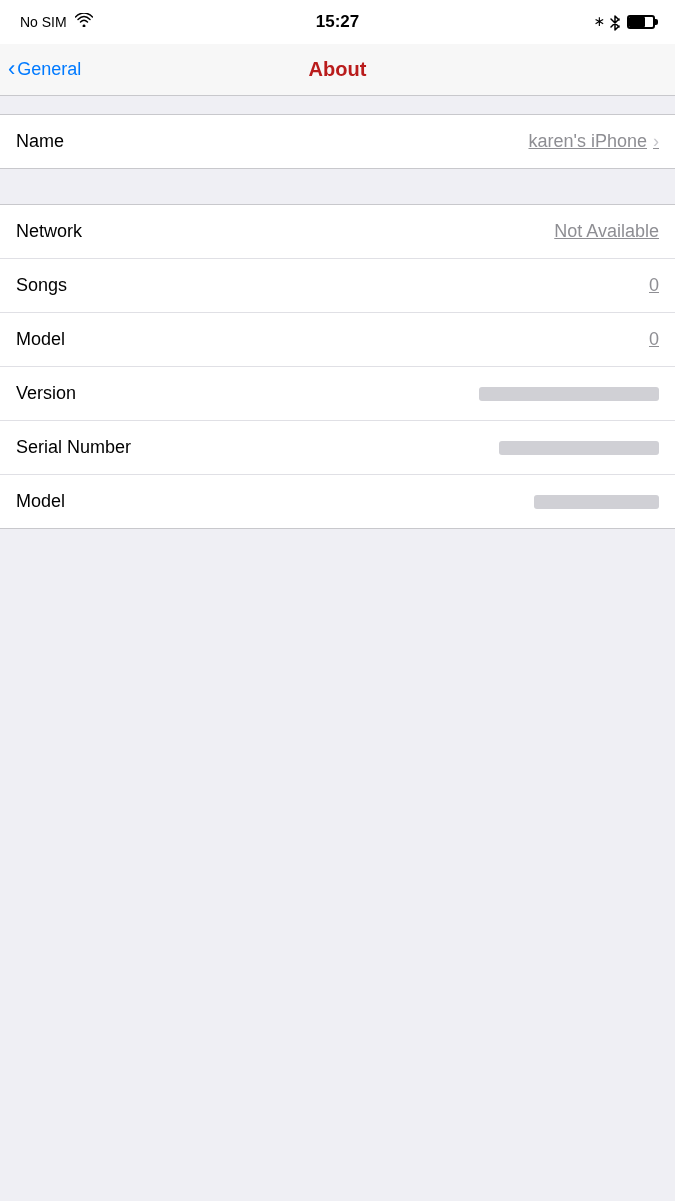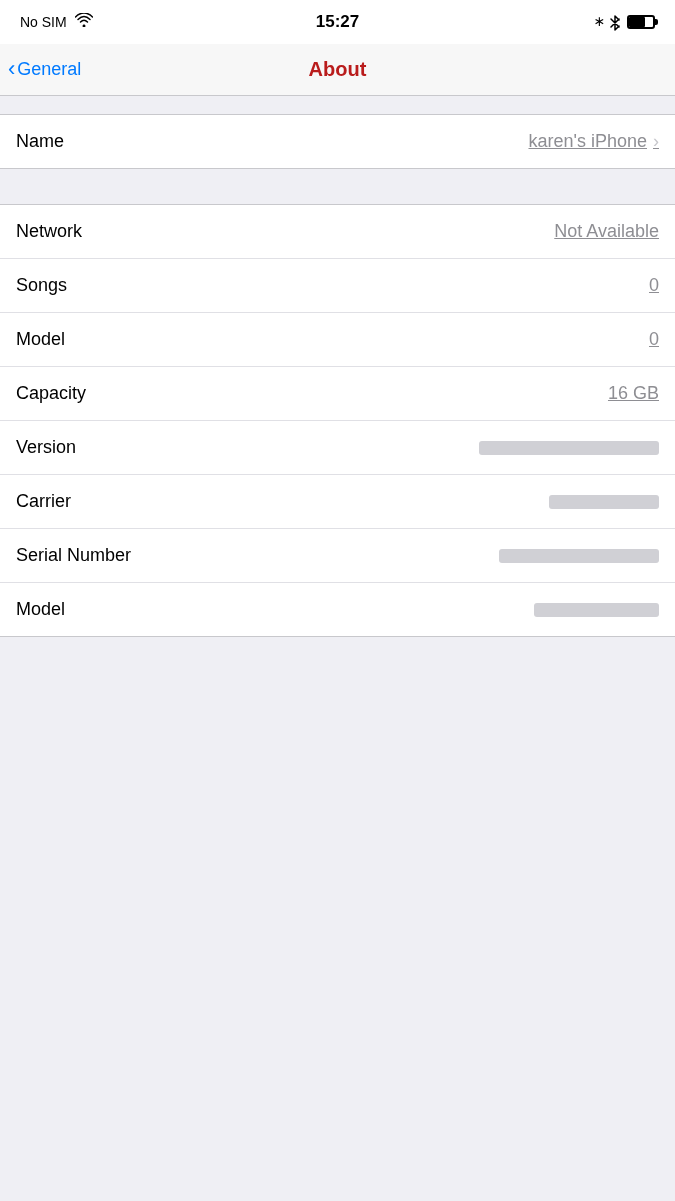--- a/index.html
+++ b/index.html
@@ -226,36 +226,26 @@
     </div>
     <div class="table-row">
       <span class="row-label">Songs</span>
       <span class="row-value">0</span>
     </div>
     <div class="table-row">
       <span class="row-label">Model</span>
       <span class="row-value">0</span>
     </div>
     <div class="table-row">
-      <span class="row-label">Capacity</span>
-      <span class="row-value">16 GB</span>
-    </div>
-    <div class="table-row">
       <span class="row-label">Version</span>
       <span class="row-value">
         <span class="blurred-bar" style="width: 180px;"></span>
       </span>
     </div>
     <div class="table-row">
-      <span class="row-label">Carrier</span>
-      <span class="row-value">
-        <span class="blurred-bar" style="width: 110px;"></span>
-      </span>
-    </div>
-    <div class="table-row">
       <span class="row-label">Serial Number</span>
       <span class="row-value">
         <span class="blurred-bar" style="width: 160px;"></span>
       </span>
     </div>
     <div class="table-row">
       <span class="row-label">Model</span>
       <span class="row-value">
         <span class="blurred-bar" style="width: 125px;"></span>
       </span>

